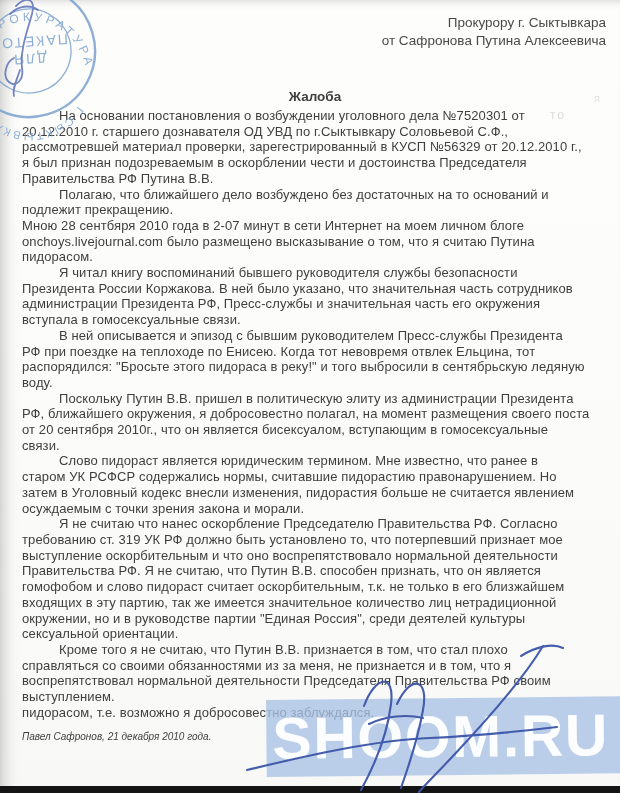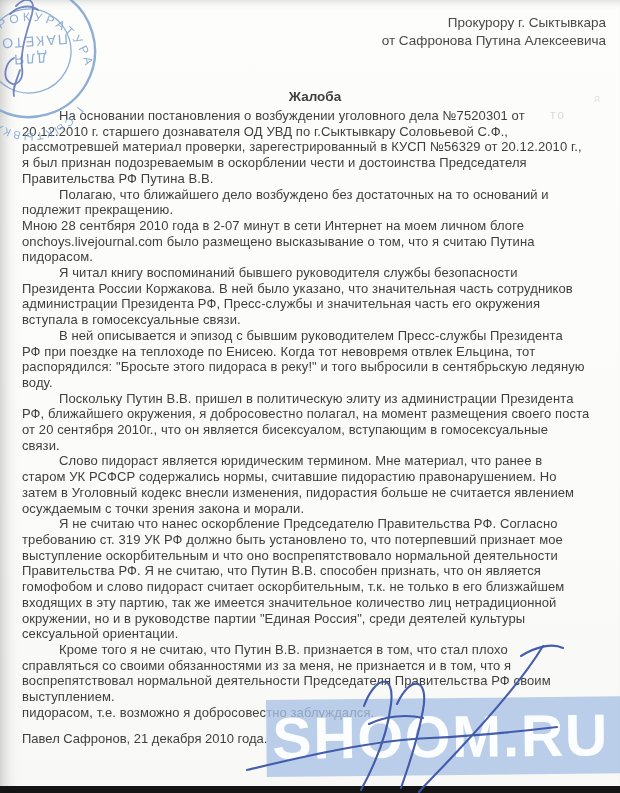--- a/index.html
+++ b/index.html
@@ -11,21 +11,21 @@
     font-family:"Liberation Sans","DejaVu Sans",sans-serif;
     color:#3f3f3f;
   }
   .content{position:absolute; left:22px; top:14px; width:586px;}
   .addr{ text-align:right; font-size:13.5px; line-height:18px; color:#4a4a4a; padding-right:2px;}
   .doc-title{ text-align:center; font-size:13.5px; margin-top:39px; color:#3f3f3f;font-weight:bold;}
   .paras{ margin-top:4px; font-size:13px; line-height:15.7px; letter-spacing:.1px;}
   .para{margin:0;}
   .line{white-space:nowrap;}
   .line.indent{padding-left:37px;}
-  .sig-line{ margin-top:11px; font-size:13px; color:#3f3f3f;}
+  .sig-line{ margin-top:11px; font-size:10px; color:#3f3f3f;font-style:italic;}
   
   .wm-band{
     position:absolute; left:266px; top:700px; width:380px; height:77px;
     background:rgba(168,194,229,.78);
     transform:rotate(-.6deg); transform-origin:left top;
     z-index:5; overflow:hidden;
   }
   .wm-text{
     position:absolute; left:6px; top:3px;
     font-size:59px; font-weight:bold; line-height:72px; letter-spacing:1.5px;
@@ -118,21 +118,21 @@
           <div class="line">распорядился: "Бросьте этого пидораса в реку!" и того выбросили в сентябрьскую ледяную</div>
           <div class="line">воду.</div>
         </div>
         <div class="para">
           <div class="line indent">Поскольку Путин В.В. пришел в политическую элиту из администрации Президента</div>
           <div class="line">РФ, ближайшего окружения, я добросовестно полагал, на момент размещения своего поста</div>
           <div class="line">от 20 сентября 2010г., что он является бисексуалом, вступающим в гомосексуальные</div>
           <div class="line">связи.</div>
         </div>
         <div class="para">
-          <div class="line indent">Слово пидораст является юридическим термином. Мне материал, что ранее в</div>
+          <div class="line indent">Слово пидораст является юридическим термином. Мне известно, что ранее в</div>
           <div class="line">старом УК РСФСР содержались нормы, считавшие пидорастию правонарушением. Но</div>
           <div class="line">затем в Уголовный кодекс внесли изменения, пидорастия больше не считается явлением</div>
           <div class="line">осуждаемым с точки зрения закона и морали.</div>
         </div>
         <div class="para">
           <div class="line indent">Я не считаю что нанес оскорбление Председателю Правительства РФ. Согласно</div>
           <div class="line">требованию ст. 319 УК РФ должно быть установлено то, что потерпевший признает мое</div>
           <div class="line">выступление оскорбительным и что оно воспрепятствовало нормальной деятельности</div>
           <div class="line">Правительства РФ. Я не считаю, что Путин В.В. способен признать, что он является</div>
           <div class="line">гомофобом и слово пидораст считает оскорбительным, т.к. не только в его близжайшем</div>

